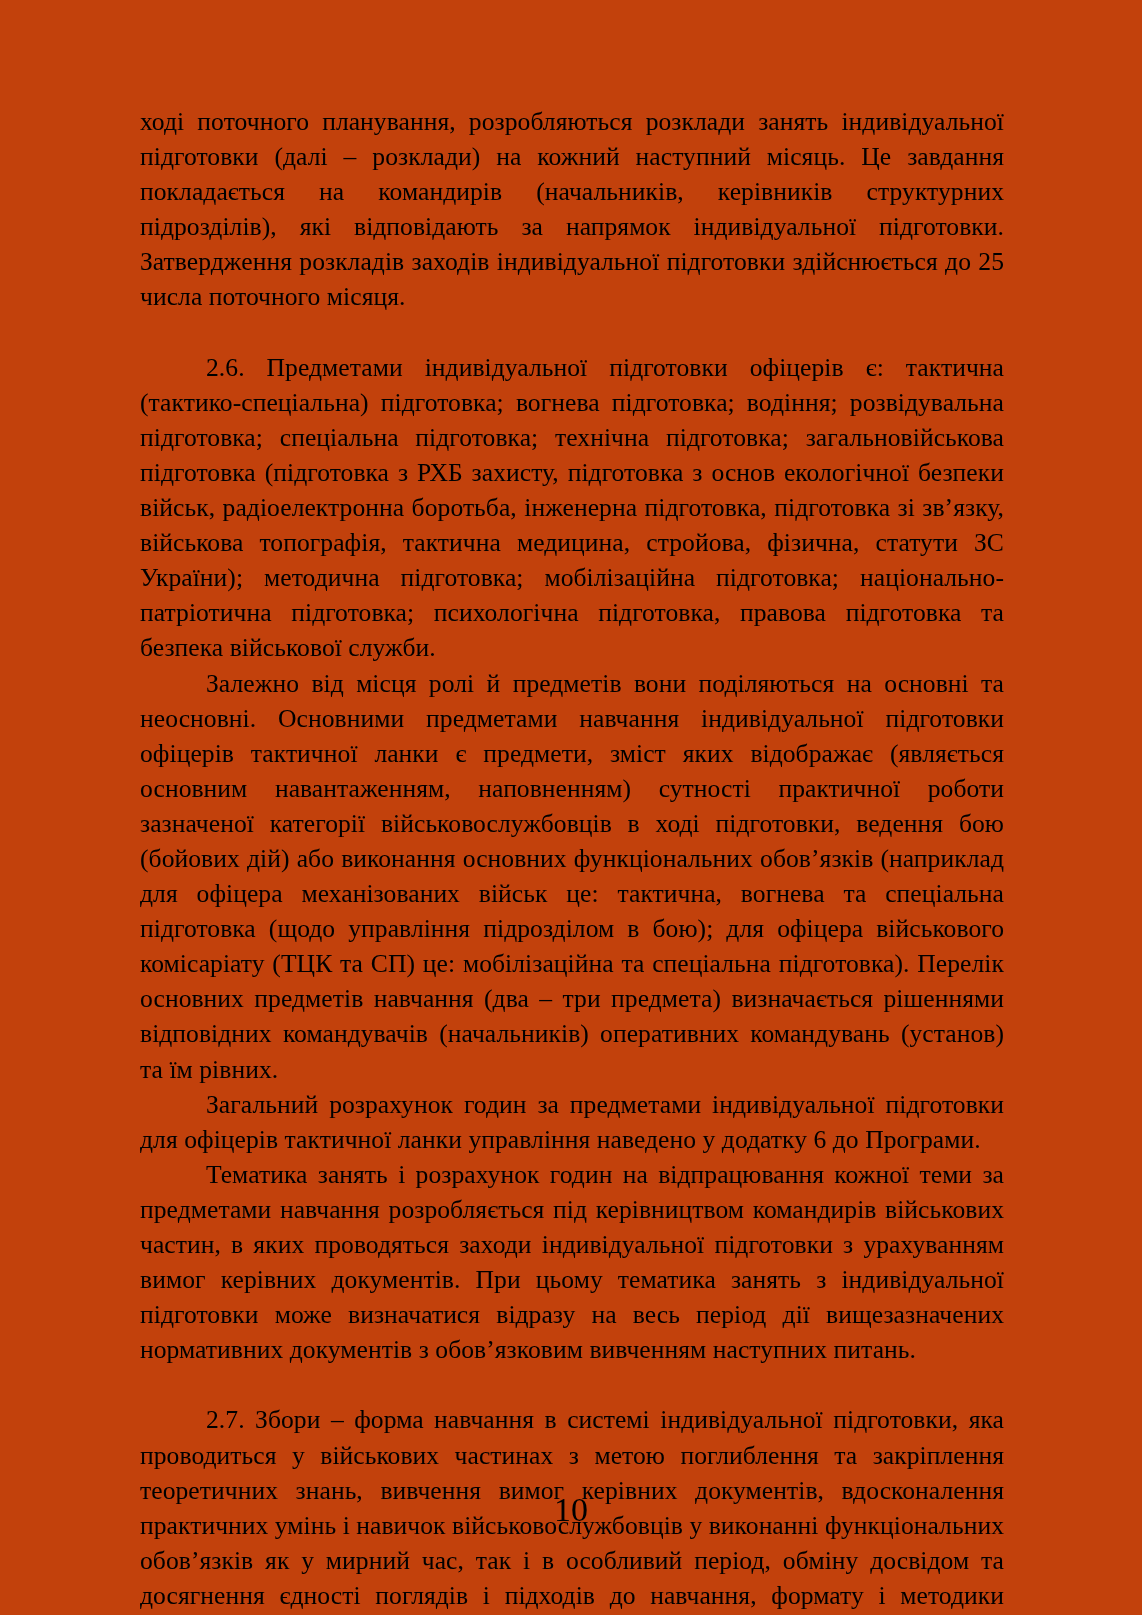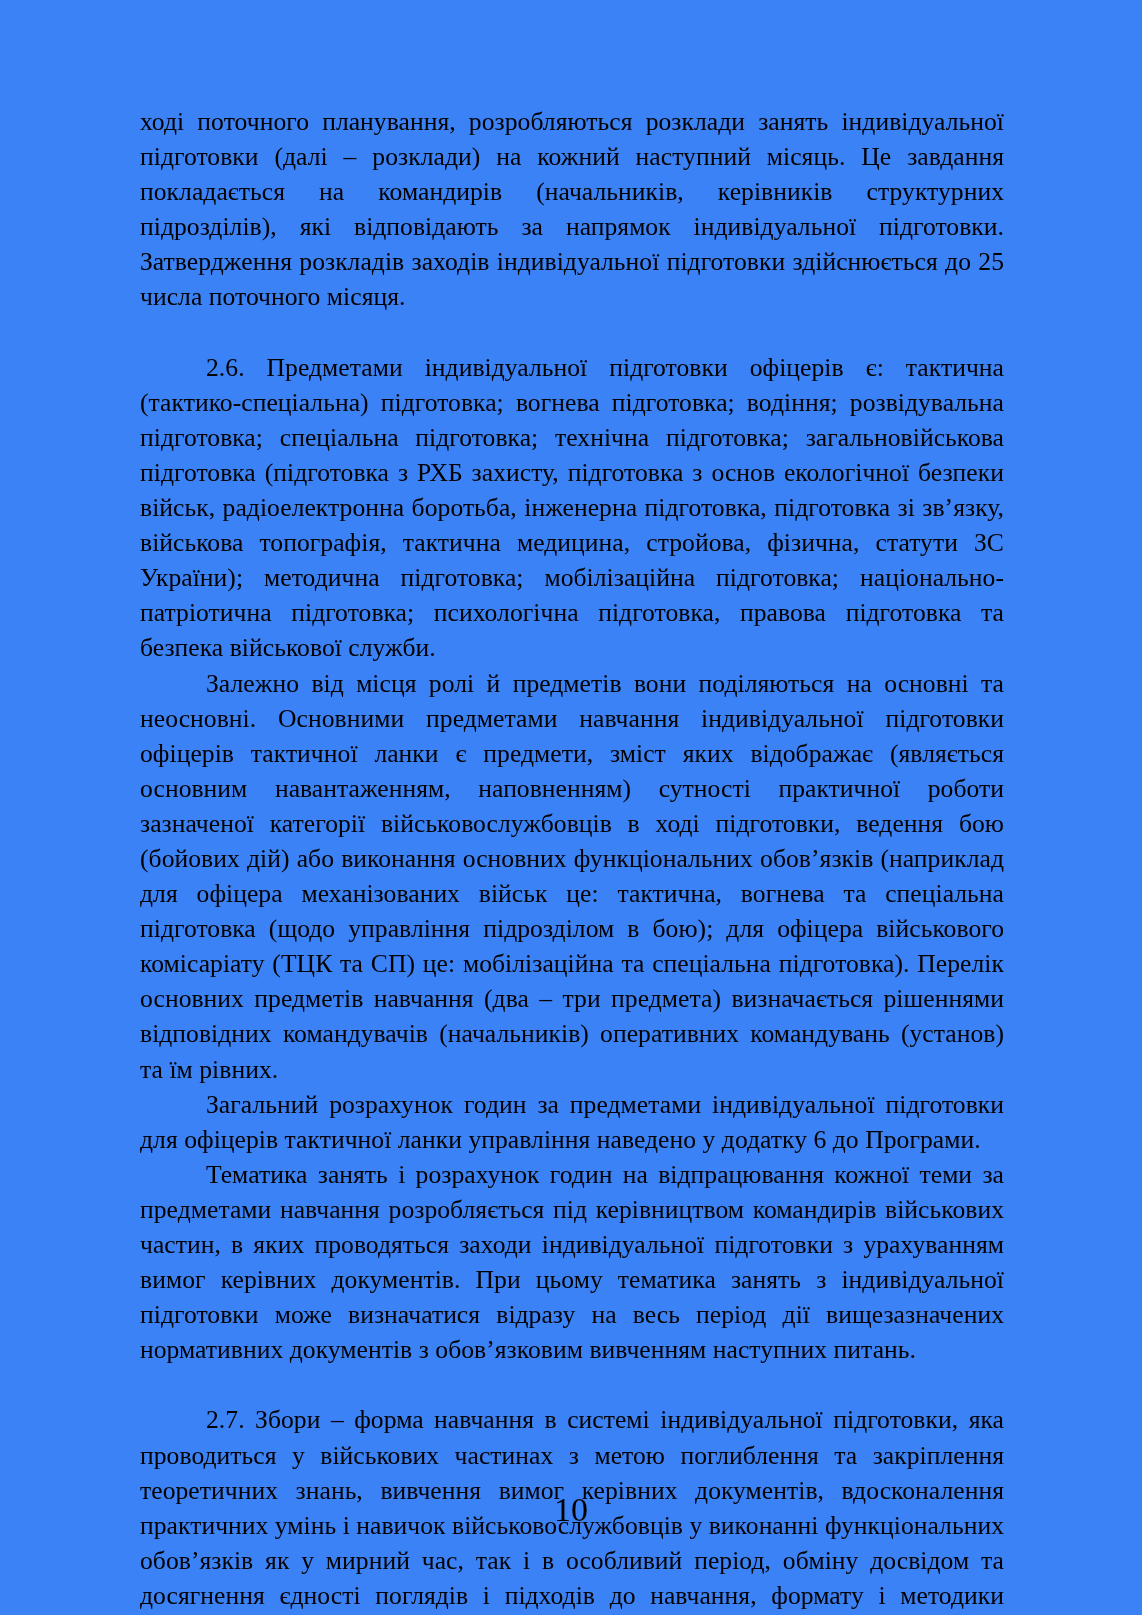--- a/index.html
+++ b/index.html
@@ -8,21 +8,21 @@
     background: #ffffff;
   }
   body {
     font-family: "Liberation Serif", "DejaVu Serif", serif;
     color: #000000;
   }
   .page {
     position: relative;
     width: 1142px;
     height: 1615px;
-    background: #3b82f6;
+    background: #c2410c;
     box-sizing: border-box;
     overflow: hidden;
   }
   .text-column {
     position: absolute;
     left: 140px;
     top: 104px;
     width: 864px;
   }
   .para {

